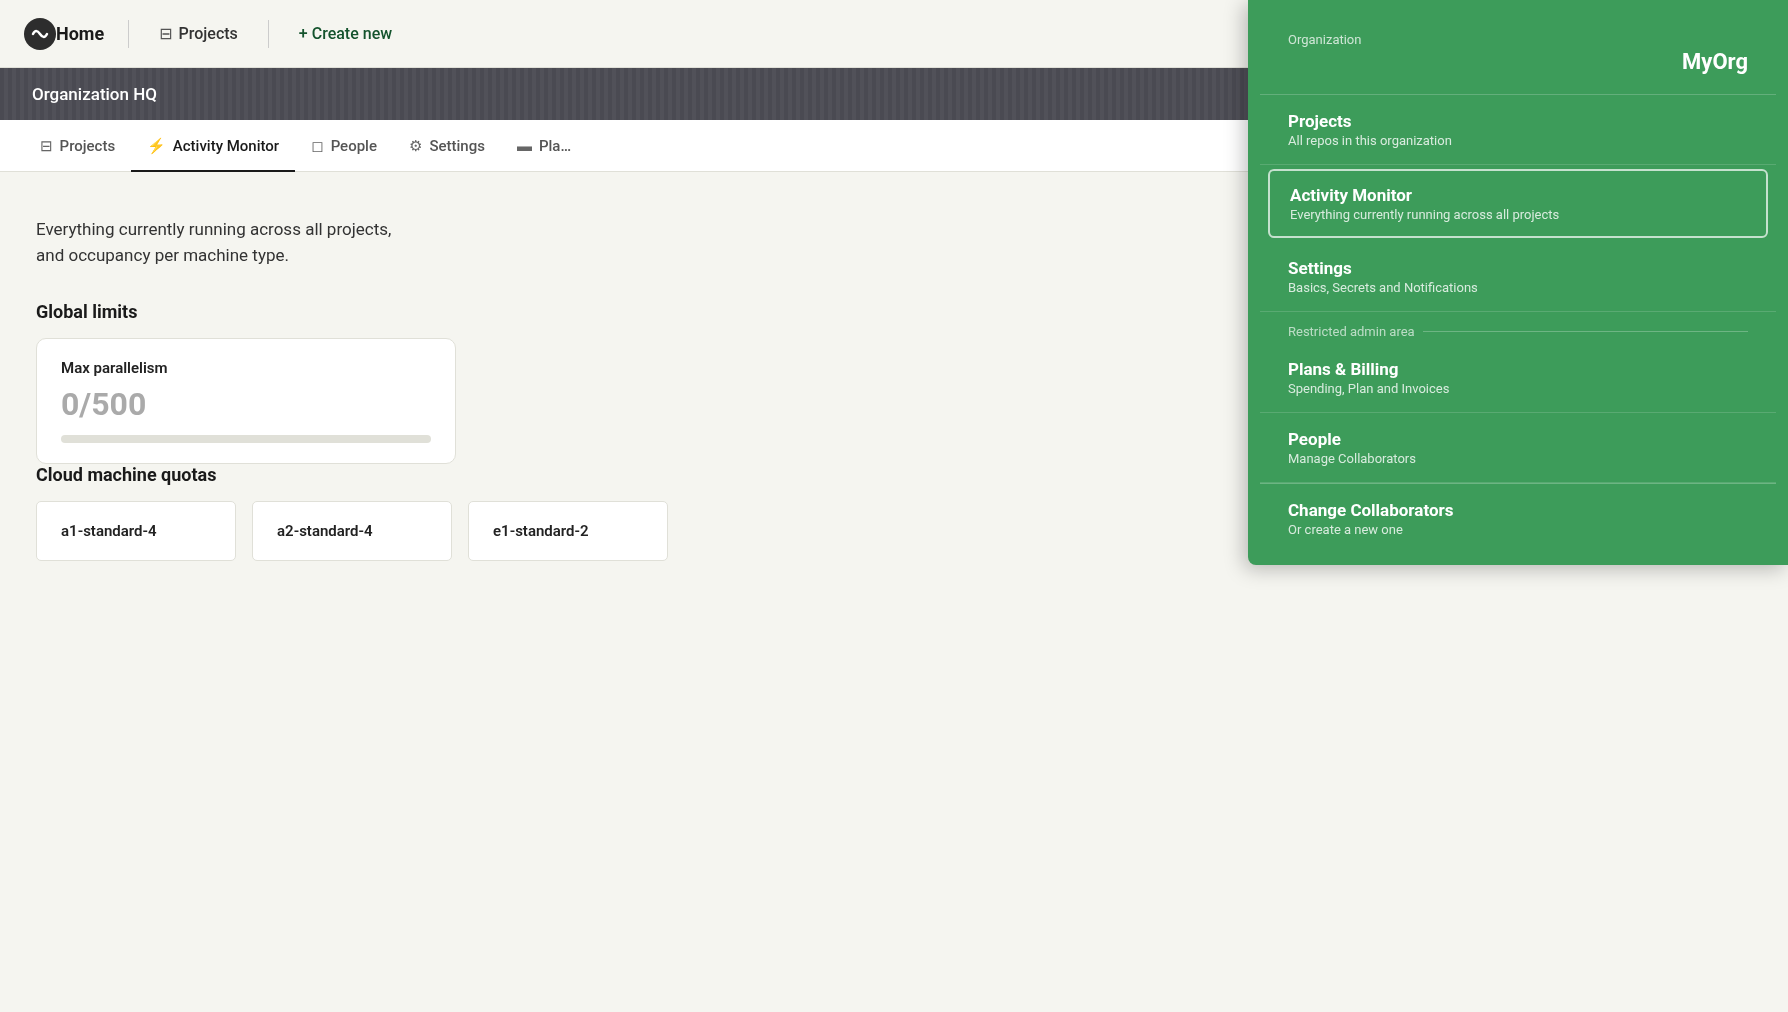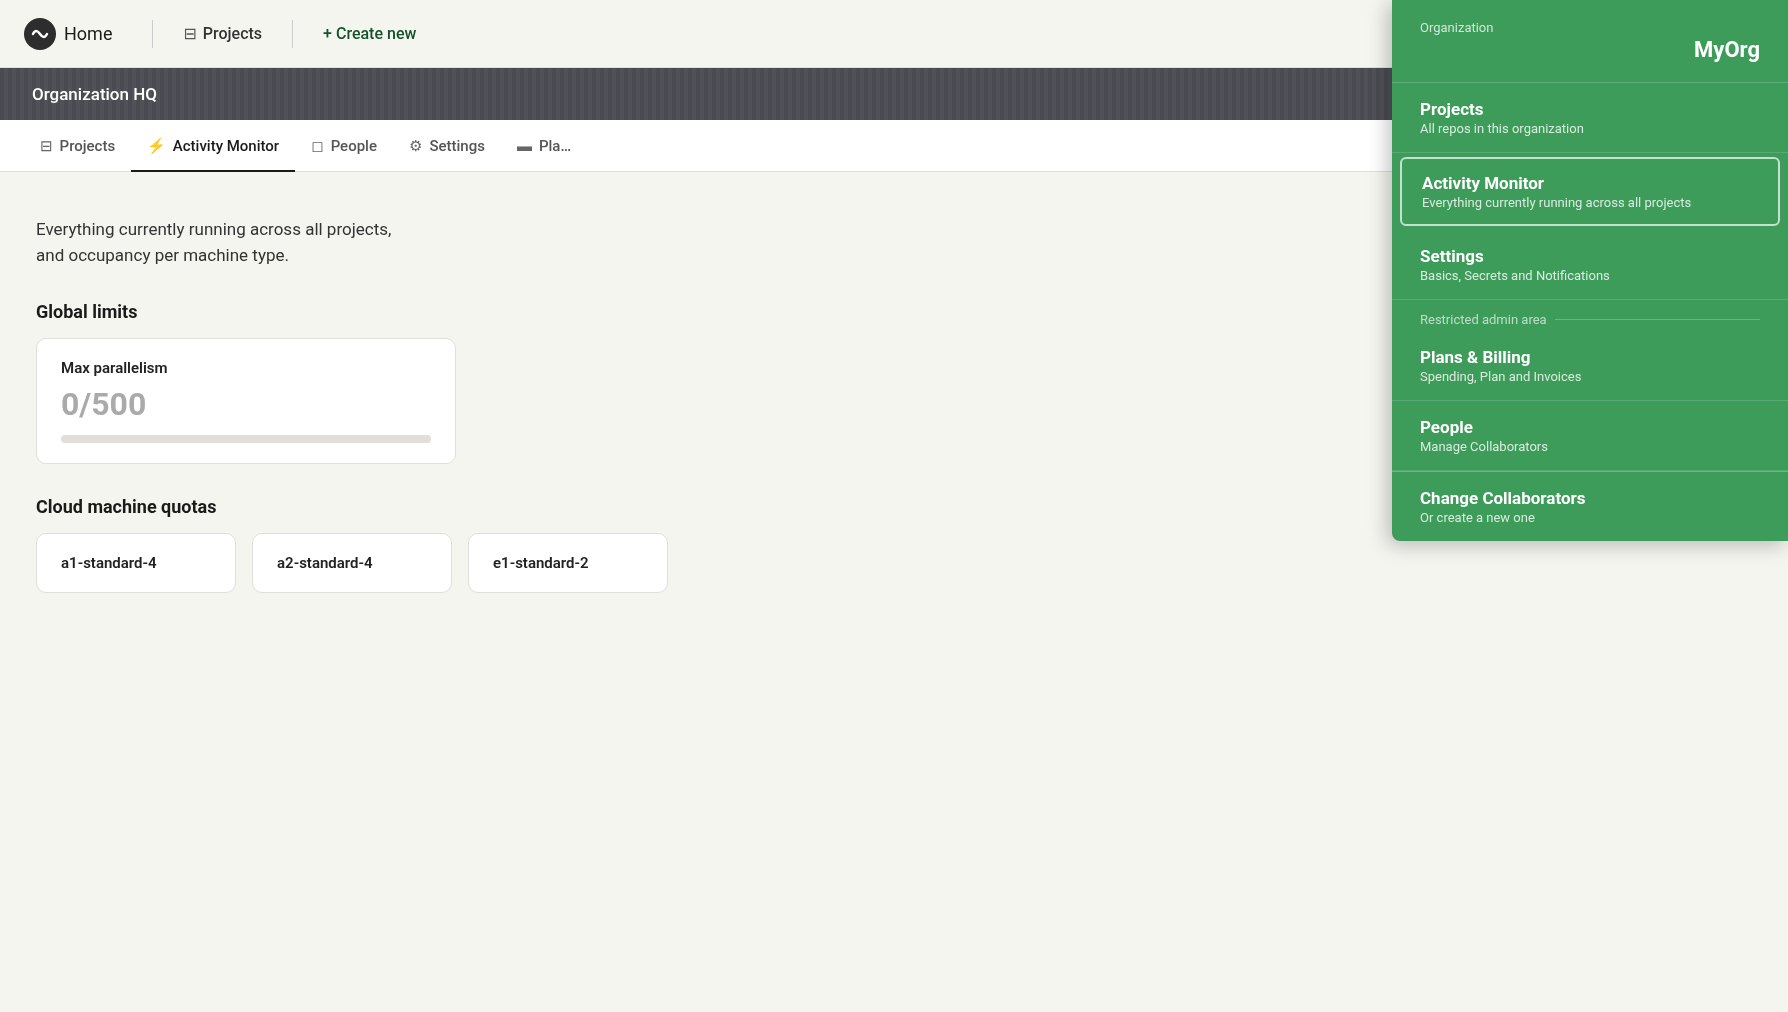--- a/index.html
+++ b/index.html
@@ -8,23 +8,23 @@
     
     .top-nav {
       display: flex; align-items: center;
       background: #f5f5f0;
       height: 68px;
       padding: 0 24px;
       border-bottom: 1px solid #e0e0d8;
       gap: 8px;
     }
     .nav-logo {
-      display: flex; align-items: center; gap: 8px;
-      font-weight: 400; font-size: 18px; color: #1a1a1a;
-      margin-right: 24px; cursor: pointer;
+      display: flex; align-items: center; gap: 0;
+      font-weight: 700; font-size: 18px; color: #1a1a1a;
+      margin-right: 8px; cursor: pointer;
     }
     .nav-logo-icon {
       width: 32px; height: 32px;
       background: #2d2d2d; border-radius: 50%;
       display: flex; align-items: center; justify-content: center;
       color: white; font-size: 16px;
     }
     .nav-divider { width: 1px; height: 28px; background: #ccc; margin: 0 8px; }
     .nav-item {
       display: flex; align-items: center; gap: 6px;
@@ -108,55 +108,55 @@
     }
     .section-title {
       font-size: 18px; font-weight: 700; color: #1a1a1a; margin-bottom: 16px;
     }
     .card {
       background: white; border-radius: 10px;
       border: 1px solid #e0e0d8;
       padding: 20px 24px;
     }
     .parallelism-card {
-      width: 420px; margin-bottom: 32px;
+      width: 420px; 
     }
     .card-label {
       font-size: 15px; font-weight: 600; color: #222; margin-bottom: 8px;
     }
     .card-value {
       font-size: 32px; font-weight: 700; color: #aaa; margin-bottom: 12px;
     }
     .progress-bar-bg {
       height: 8px; background: #e0e0d8; border-radius: 4px; overflow: hidden;
     }
     .progress-bar-fill {
       height: 100%; background: #bbb; border-radius: 4px;
     }
     .cloud-quotas-grid {
       display: flex; gap: 16px; flex-wrap: wrap;
     }
     .quota-card {
-      background: white; border-radius: 10px;
+      background: white; border-radius: 5px;
       border: 1px solid #e0e0d8;
       padding: 20px 24px;
       min-width: 200px;
     }
     .quota-label {
       font-size: 15px; font-weight: 600; color: #222;
     }
 
     
     .dropdown-overlay {
       position: absolute;
       top: 0; right: 0;
-      width: 396px;
+      width: 540px;
       background: #3d9c5a;
       border-radius: 0 0 0 8px;
-      padding: 0;
+      padding: 12px;
       z-index: 100;
       box-shadow: -4px 4px 20px rgba(0,0,0,0.25);
     }
 
     .dropdown-section {
       padding: 20px 28px;
       border-bottom: 1px solid rgba(255,255,255,0.2);
     }
     .dropdown-section:last-child { border-bottom: none; }
     .dropdown-section-label {

